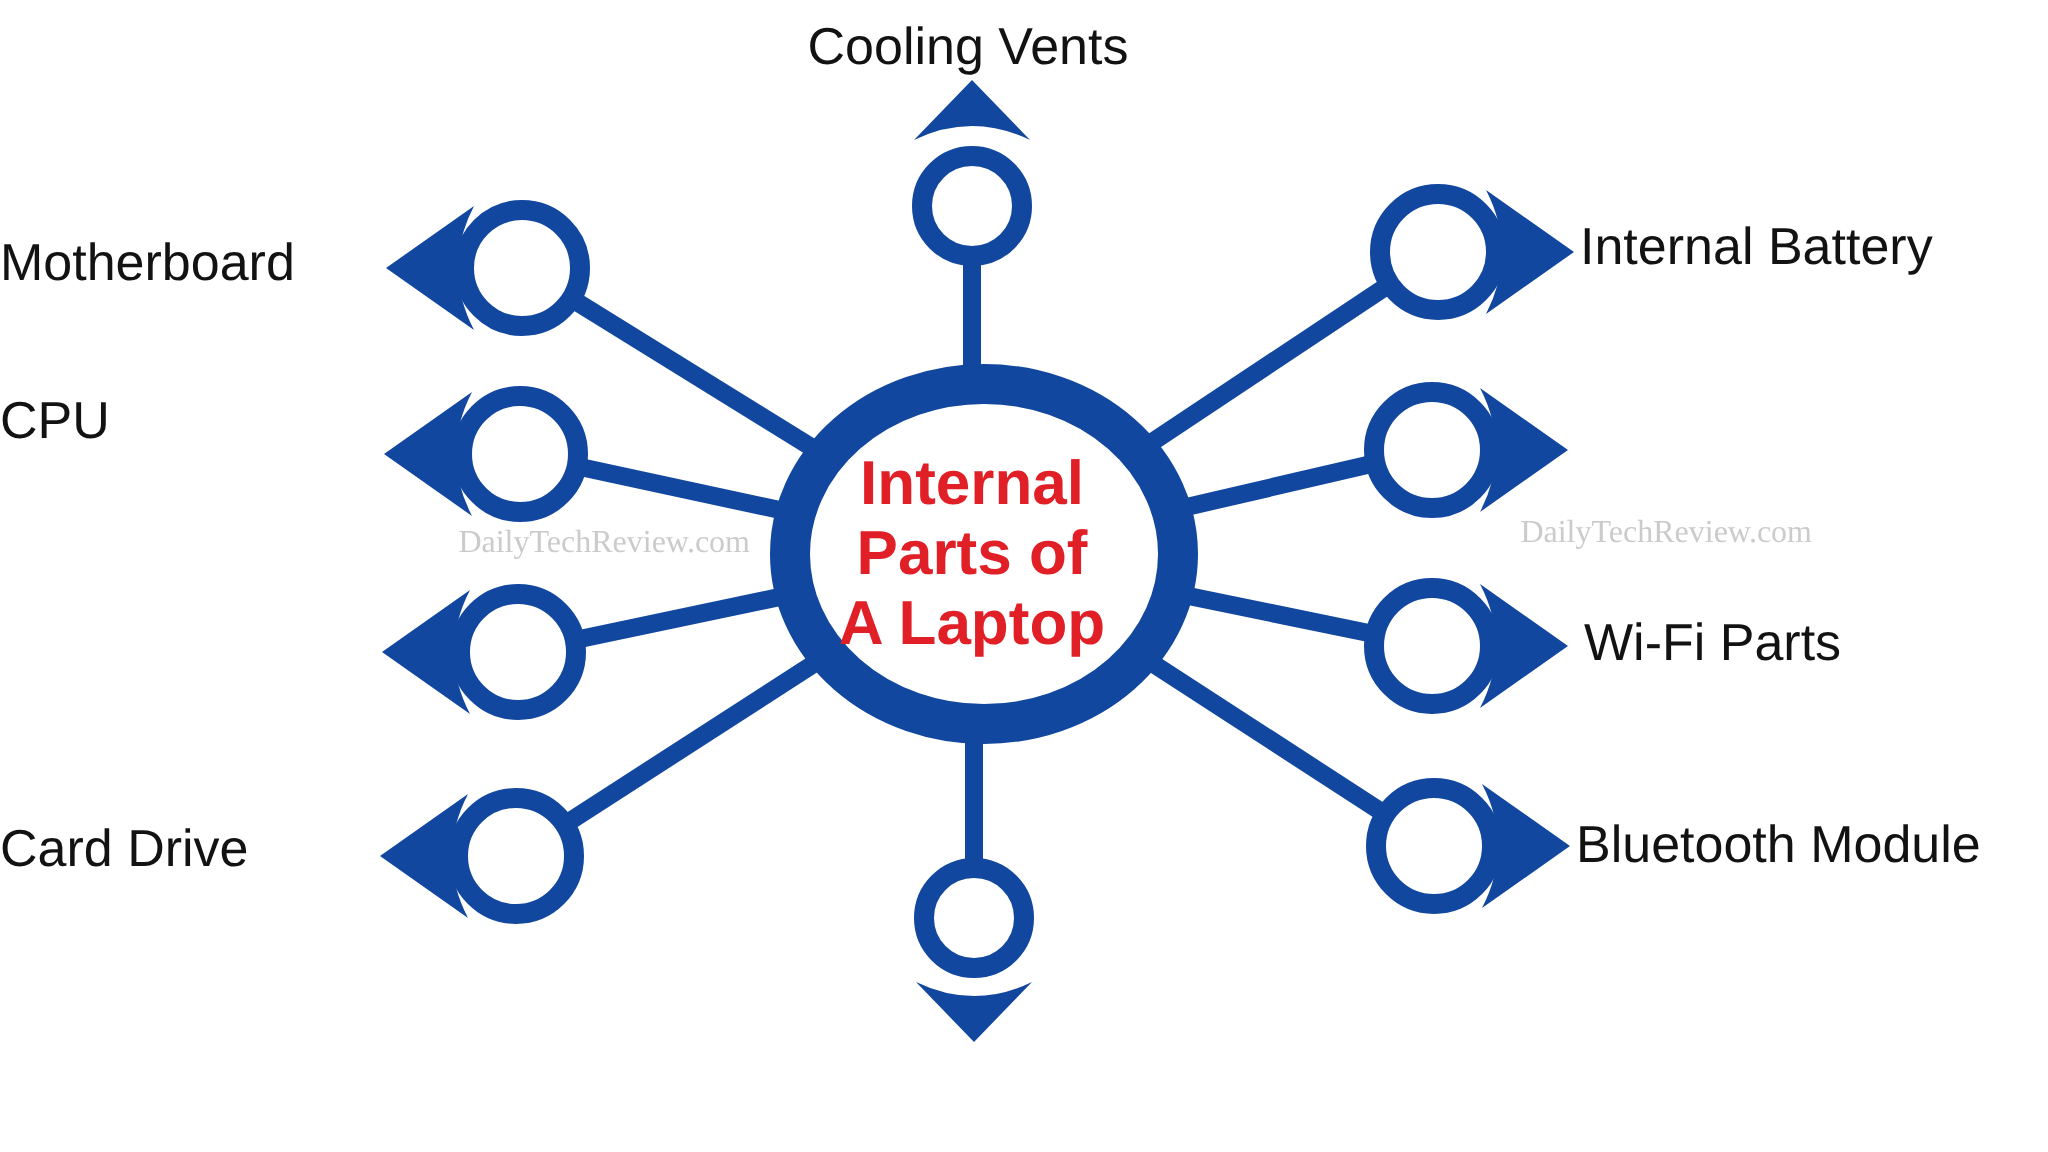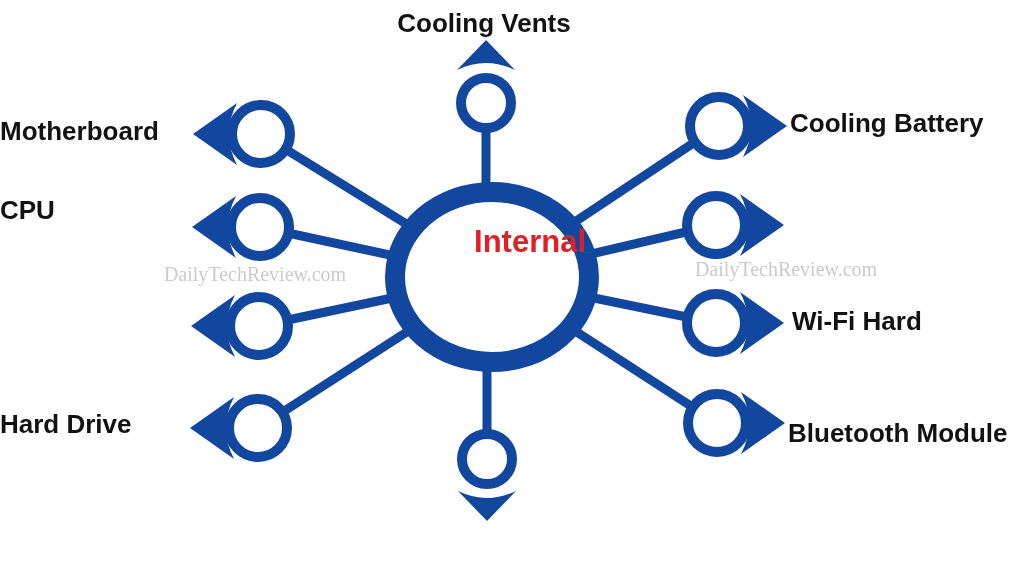--- a/index.html
+++ b/index.html
@@ -35,45 +35,45 @@
     stroke: var(--diagram-blue, #11479e);
     stroke-width: 20;
   }
   .arrowhead {
     fill: var(--diagram-blue, #11479e);
     stroke: none;
   }
   .node-label {
     position: absolute;
     font-size: 26px;
-    font-weight: bold;
+    font-weight: normal;
     line-height: 30px;
     color: var(--label-black, #121212);
     letter-spacing: 0px;
     white-space: nowrap;
   }
   .align-right { text-align: left; }
   .align-center { text-align: center; }
   .hub-title {
     position: absolute;
     left: 386px;
     top: 224px;
     width: 200px;
-    text-align: right;
+    text-align: center;
     color: var(--title-red, #e02026);
     font-size: 31px;
     font-weight: bold;
     line-height: 35px;
   }
   .watermark {
     position: absolute;
     width: 240px;
-    text-align: center;
+    text-align: right;
     font-family: "Liberation Serif", serif;
-    font-size: 20px;
+    font-size: 16px;
     font-weight: normal;
     color: var(--watermark-gray, #cccccc);
     white-space: nowrap;
   }
   .watermark-left { left: 135px; top: 263px; }
   .watermark-right { left: 666px; top: 258px; }
 </style>
 </head>
 <body>
 
@@ -118,33 +118,35 @@
       <path class="arrowhead" d="M487 521 L516 491 Q487 505 458 491 Z"></path>
       <path class="arrowhead" d="M190 428 L234 397 Q218 428 234 459 Z"></path>
       <path class="arrowhead" d="M191 326 L235 295 Q219 326 235 357 Z"></path>
       <path class="arrowhead" d="M192 227 L236 196 Q220 227 236 258 Z"></path>
       <path class="arrowhead" d="M193 134 L237 103 Q221 134 237 165 Z"></path>
     </g>
   </svg>
 
   <div class="hub-title">
     <div>Internal</div>
+    <div>Parts of</div>
+    <div>A Laptop</div>
   </div>
 
   <div class="node-label align-center" style="left:334px; top:8px; width:300px;">Cooling Vents</div>
 
-  <div class="node-label" style="left:790px; top:108px;">Cooling Battery</div>
+  <div class="node-label" style="left:790px; top:108px;">Internal Battery</div>
 
 
-  <div class="node-label" style="left:792px; top:306px;">Wi-Fi Hard</div>
+  <div class="node-label" style="left:792px; top:306px;">Wi-Fi Parts</div>
 
-  <div class="node-label" style="left:788px; top:418px;">Bluetooth Module</div>
+  <div class="node-label" style="left:788px; top:407px;">Bluetooth Module</div>
 
 
-  <div class="node-label align-right" style="left:0px; top:409px; width:181px;">Hard Drive</div>
+  <div class="node-label align-right" style="left:0px; top:409px; width:181px;">Card Drive</div>
 
 
   <div class="node-label align-right" style="left:0px; top:195px; width:180px;">CPU</div>
 
   <div class="node-label align-right" style="left:0px; top:116px; width:181px;">Motherboard</div>
 
   <div class="watermark watermark-left">DailyTechReview.com</div>
   <div class="watermark watermark-right">DailyTechReview.com</div>
 
 </div>

